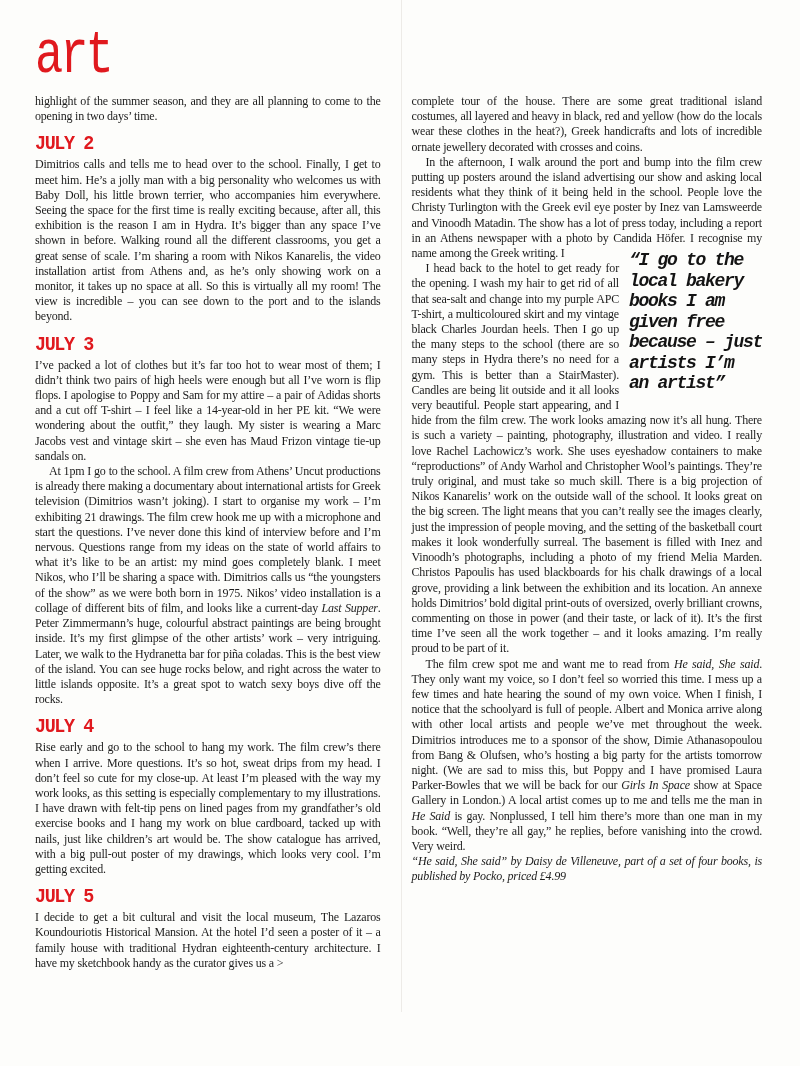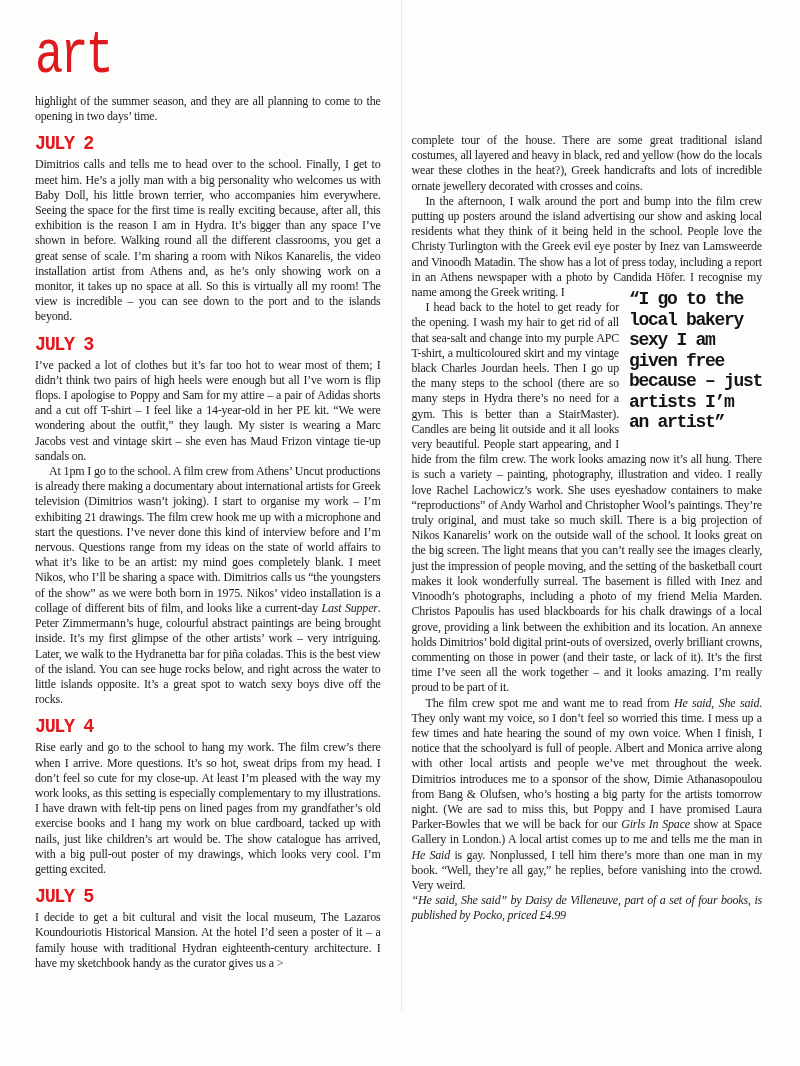--- a/index.html
+++ b/index.html
@@ -29,21 +29,21 @@
     height:62px;
   }
   .columns { display:flex; gap:31px; }
   .col {
     text-align:justify;
     font-size:12px;
     line-height:15.2px;
     letter-spacing:-0.2px;
   }
   .col-1 { width:354px; }
-  .col-2 { width:359px;margin-top:39px; }
+  .col-2 { width:359px; }
   .col p { margin:0; }
   .col p.indent { text-indent:14px; }
   h3.date-heading {
     font-family:"Liberation Mono", monospace;
     font-weight:bold;
     color:#e0191e;
     font-size:20px;
     line-height:19px;
     letter-spacing:-1.5px;
     margin:10px 0 4px 0;
@@ -57,21 +57,21 @@
     font-family:"Liberation Mono", monospace;
     font-weight:bold;
     color:#141414;
     font-size:18px;
     line-height:20.5px;
     letter-spacing:-1.3px;
     margin:4px 0 6px 10px;
     text-align:left;
     text-indent:0;
   }
-  .pq-line { display:block; white-space:nowrap; }
+  .pq-line { display:block; white-space:nowrap;font-style:italic; }
   .endmark {
     float:right;
     font-family:"DejaVu Sans", sans-serif;
     font-size:11px;
     line-height:15px;
     color:#111;
   }
   p.footnote { font-style:italic; }
 </style>
 </head>
@@ -91,21 +91,21 @@
         <h3 class="date-heading">JULY 4</h3>
         <p class=""><span>Rise early and go to the school to hang my work. The film crew’s there when I arrive. More questions. It’s so hot, sweat drips from my head. I don’t feel so cute for my close-up. At least I’m pleased with the way my work looks, as this setting is especially complementary to my illustrations. I have drawn with felt-tip pens on lined pages from my grandfather’s old exercise books and I hang my work on blue cardboard, tacked up with nails, just like children’s art would be. The show catalogue has arrived, with a big pull-out poster of my drawings, which looks very cool. I’m getting excited.</span></p>
         <h3 class="date-heading">JULY 5</h3>
         <p class=""><span>I decide to get a bit cultural and visit the local museum, The Lazaros Koundouriotis Historical Mansion. At the hotel I’d seen a poster of it – a family house with traditional Hydran eighteenth-century architecture. I have my sketchbook handy as the curator gives us a &gt;</span></p>
       </div>
     <div class="col col-2">
         <p class=""><span>complete tour of the house. There are some great traditional island costumes, all layered and heavy in black, red and yellow (how do the locals wear these clothes in the heat?), Greek handicrafts and lots of incredible ornate jewellery decorated with crosses and coins.</span></p>
         <p class="indent"><span>In the afternoon, I walk around the port and bump into the film crew putting up posters around the island advertising our show and asking local residents what they think of it being held in the school. People love the Christy Turlington with the Greek evil eye poster by Inez van Lamsweerde and Vinoodh Matadin. The show has a lot of press today, including a report in an Athens newspaper with a photo by Candida Höfer. I recognise my name among the Greek writing. I </span><span class="pullquote">
             <span class="pq-line">“I go to the</span>
             <span class="pq-line">local bakery</span>
-            <span class="pq-line">sexy I am</span>
+            <span class="pq-line">books I am</span>
             <span class="pq-line">given free</span>
             <span class="pq-line">because – just</span>
             <span class="pq-line">artists I’m</span>
             <span class="pq-line">an artist”</span>
           </span></p>
         <p class="indent"><span>I head back to the hotel to get ready for the opening. I wash my hair to get rid of all that sea-salt and change into my purple APC T-shirt, a multicoloured skirt and my vintage black Charles Jourdan heels. Then I go up the many steps to the school (there are so many steps in Hydra there’s no need for a gym. This is better than a StairMaster). Candles are being lit outside and it all looks very beautiful. People start appearing, and I hide from the film crew. The work looks amazing now it’s all hung. There is such a variety – painting, photography, illustration and video. I really love Rachel Lachowicz’s work. She uses eyeshadow containers to make “reproductions” of Andy Warhol and Christopher Wool’s paintings. They’re truly original, and must take so much skill. There is a big projection of Nikos Kanarelis’ work on the outside wall of the school. It looks great on the big screen. The light means that you can’t really see the images clearly, just the impression of people moving, and the setting of the basketball court makes it look wonderfully surreal. The basement is filled with Inez and Vinoodh’s photographs, including a photo of my friend Melia Marden. Christos Papoulis has used blackboards for his chalk drawings of a local grove, providing a link between the exhibition and its location. An annexe holds Dimitrios’ bold digital print-outs of oversized, overly brilliant crowns, commenting on those in power (and their taste, or lack of it). It’s the first time I’ve seen all the work together – and it looks amazing. I’m really proud to be part of it.</span></p>
         <p class="indent"><span>The film crew spot me and want me to read from </span><i>He said, She said</i><span>. They only want my voice, so I don’t feel so worried this time. I mess up a few times and hate hearing the sound of my own voice. When I finish, I notice that the schoolyard is full of people. Albert and Monica arrive along with other local artists and people we’ve met throughout the week. Dimitrios introduces me to a sponsor of the show, Dimie Athanasopoulou from Bang &amp; Olufsen, who’s hosting a big party for the artists tomorrow night. (We are sad to miss this, but Poppy and I have promised Laura Parker-Bowles that we will be back for our </span><i>Girls In Space</i><span> show at Space Gallery in London.) A local artist comes up to me and tells me the man in </span><i>He Said</i><span> is gay. Nonplussed, I tell him there’s more than one man in my book. “Well, they’re all gay,” he replies, before vanishing into the crowd. Very weird.</span></p>
         <p class=" footnote"><span>“He said, She said” by Daisy de Villeneuve, part of a set of four books, is published by Pocko, priced £4.99</span></p>
       </div>
   </div>

